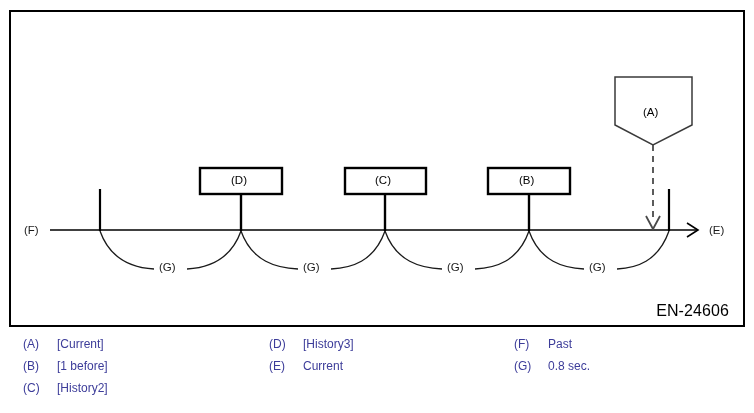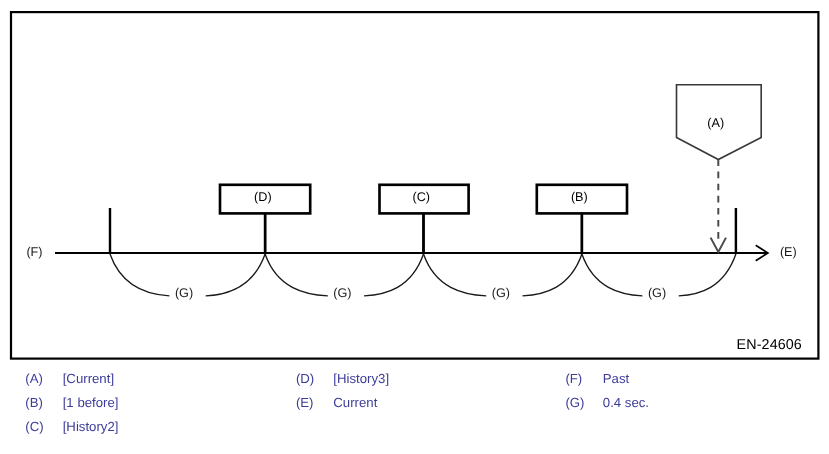--- a/index.html
+++ b/index.html
@@ -46,21 +46,21 @@
     font-family: "Liberation Sans", sans-serif;
   }
   .box-label {
     font-size: 11.5px;
     color: #000000;
   }
   .en-code {
     position: absolute;
     right: 14px;
     bottom: 5px;
-    font-size: 13px;
+    font-size: 16px;
     color: #000000;
     letter-spacing: 0.1px;
     white-space: nowrap;
   }
   
   .legend {
     position: absolute;
     left: 9px;
     top: 337px;
     width: 736px;
@@ -194,18 +194,18 @@
       </div>
     </div>
 
     <div class="legend-col c3">
       <div class="legend-row">
         <span class="legend-key">(F)</span>
         <span class="legend-val">Past</span>
       </div>
       <div class="legend-row">
         <span class="legend-key">(G)</span>
-        <span class="legend-val">0.4 sec.</span>
+        <span class="legend-val">0.8 sec.</span>
       </div>
     </div>
 
   </div>
 </div>
 
 </body></html>

